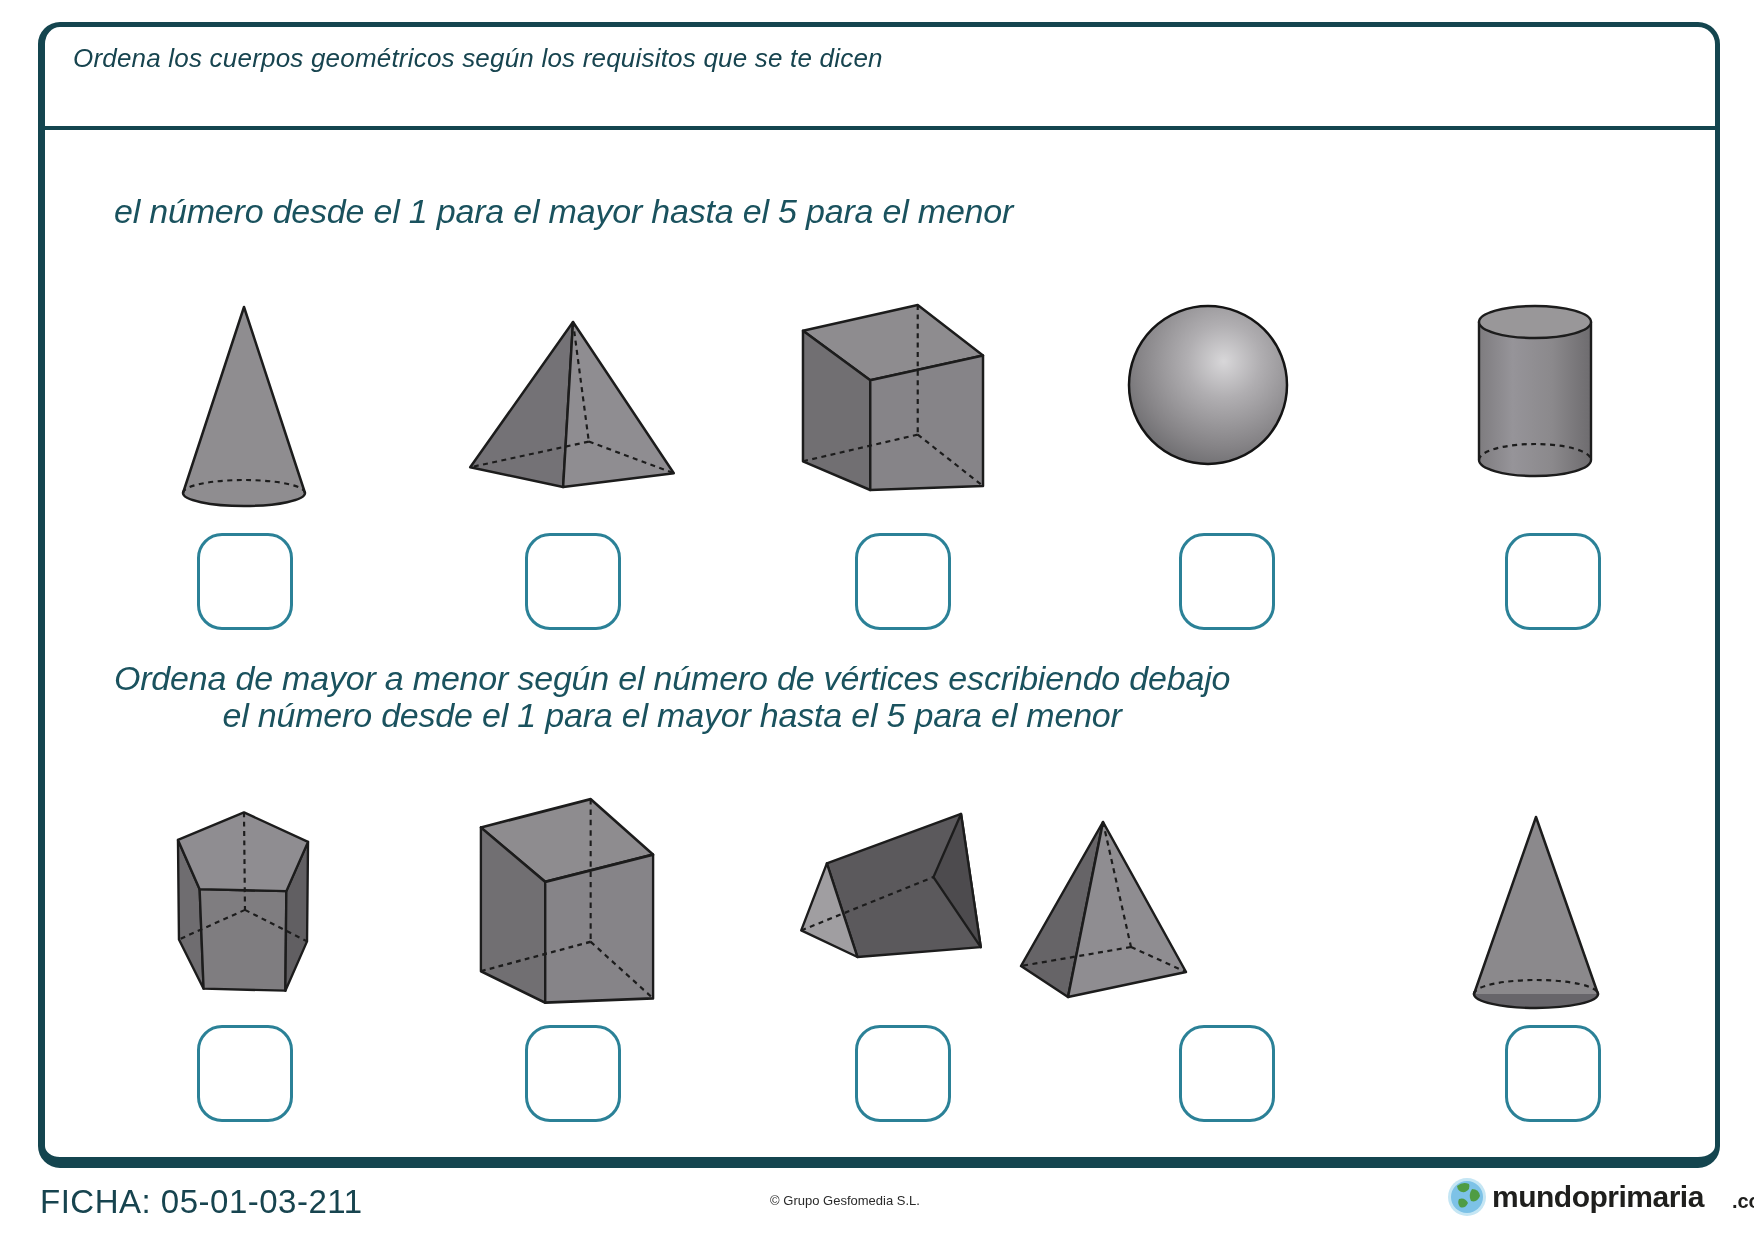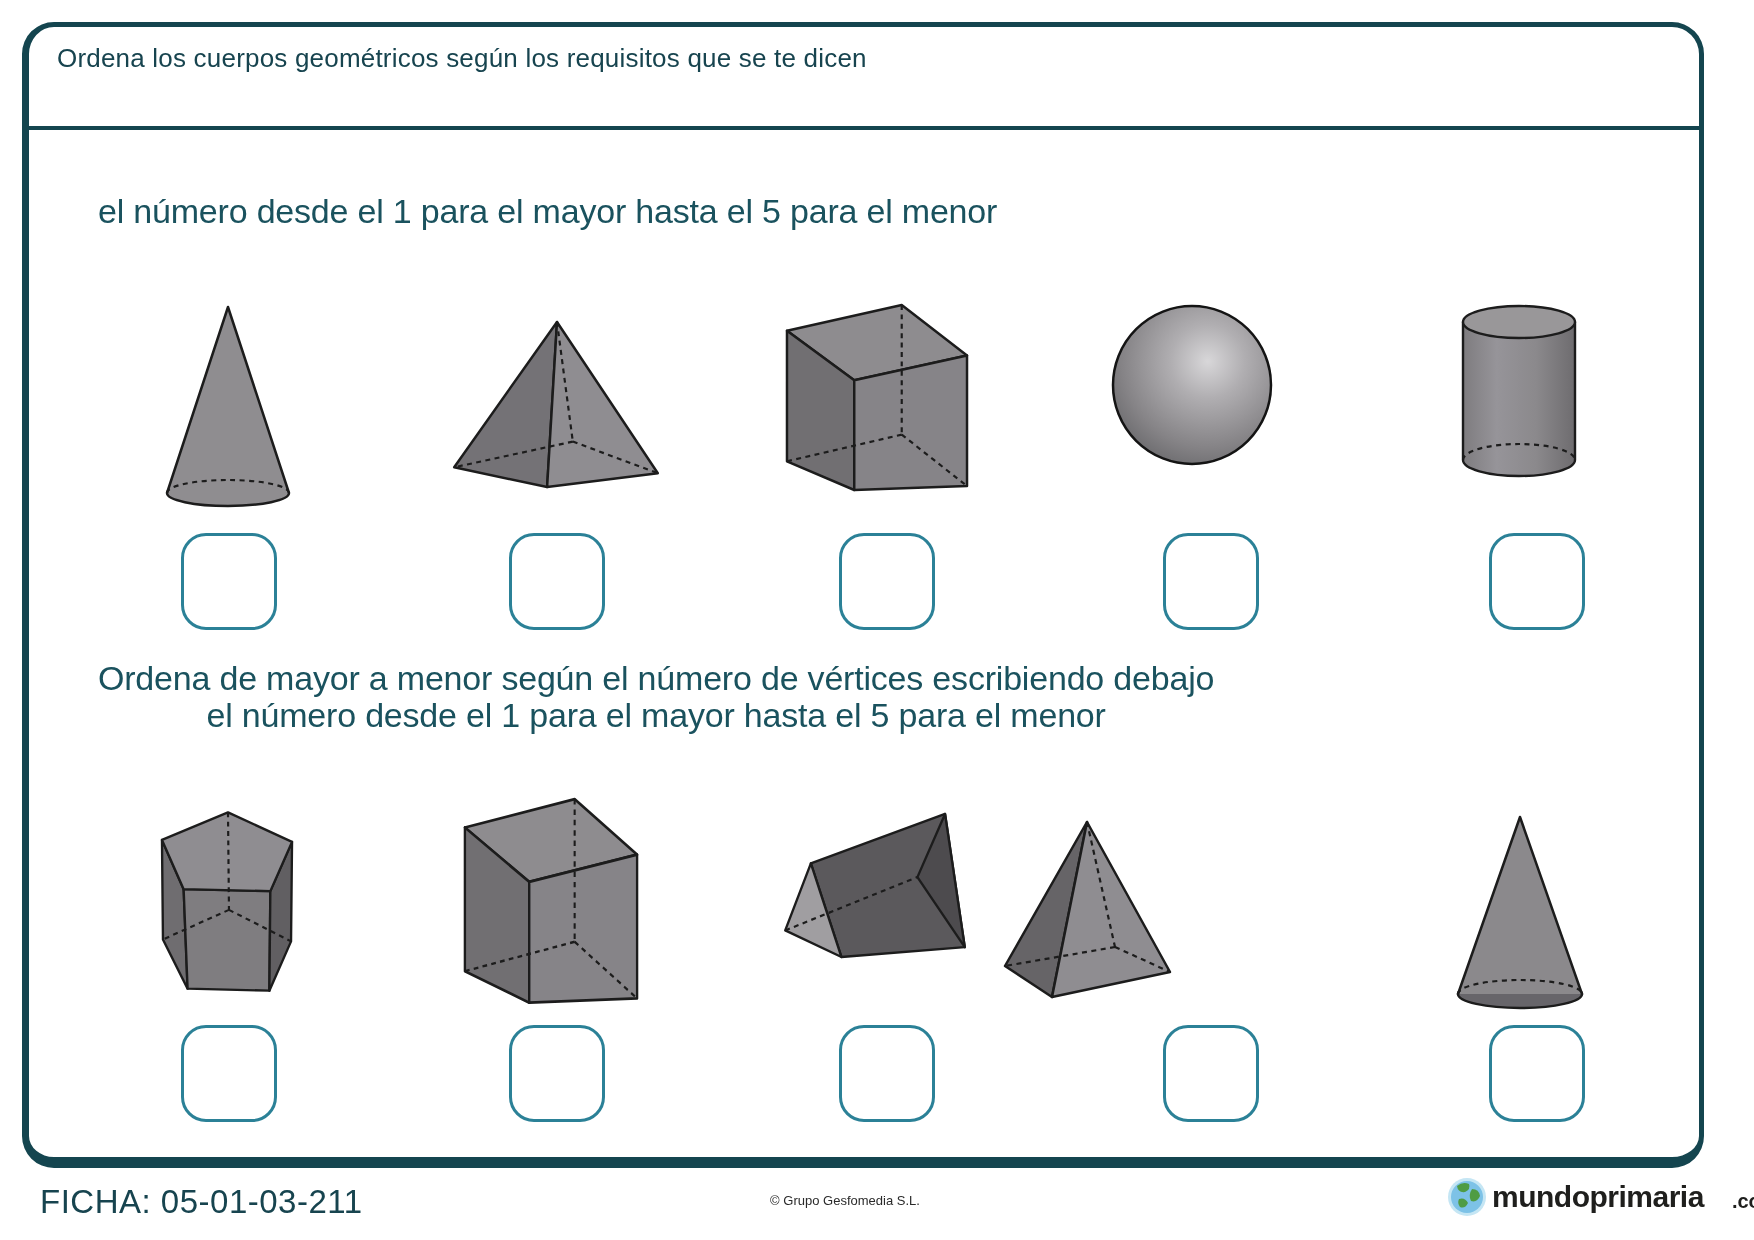--- a/index.html
+++ b/index.html
@@ -1,23 +1,23 @@
 <!DOCTYPE html>
 <html><head>
 <meta charset="utf-8">
 <style>
   html,body{margin:0;padding:0;}
   body{
     width:1754px;height:1240px;position:relative;overflow:hidden;
     background:#ffffff;font-family:"Liberation Sans", sans-serif;
   }
   .frame{
-    position:absolute;left:22px;top:22px;width:1682px;height:1146px;
+    position:absolute;left:38px;top:22px;width:1682px;height:1146px;
     box-sizing:border-box;border:5px solid #14454f;border-left-width:7px;
-    border-bottom-width:11px;border-radius:32px;background:#fff;
+    border-bottom-width:11px;border-radius:22px;background:#fff;font-style:italic;
   }
   .header-text{
     position:absolute;left:28px;top:16px;font-size:26px;color:#17444f;
     letter-spacing:.2px;white-space:nowrap;
   }
   .divider{position:absolute;left:-3px;right:-3px;top:99px;height:4px;background:#14454f;}
   .instruction{
     position:absolute;left:69px;font-size:34px;line-height:37px;color:#1a525e;
     letter-spacing:-.2px;white-space:nowrap;
   }

